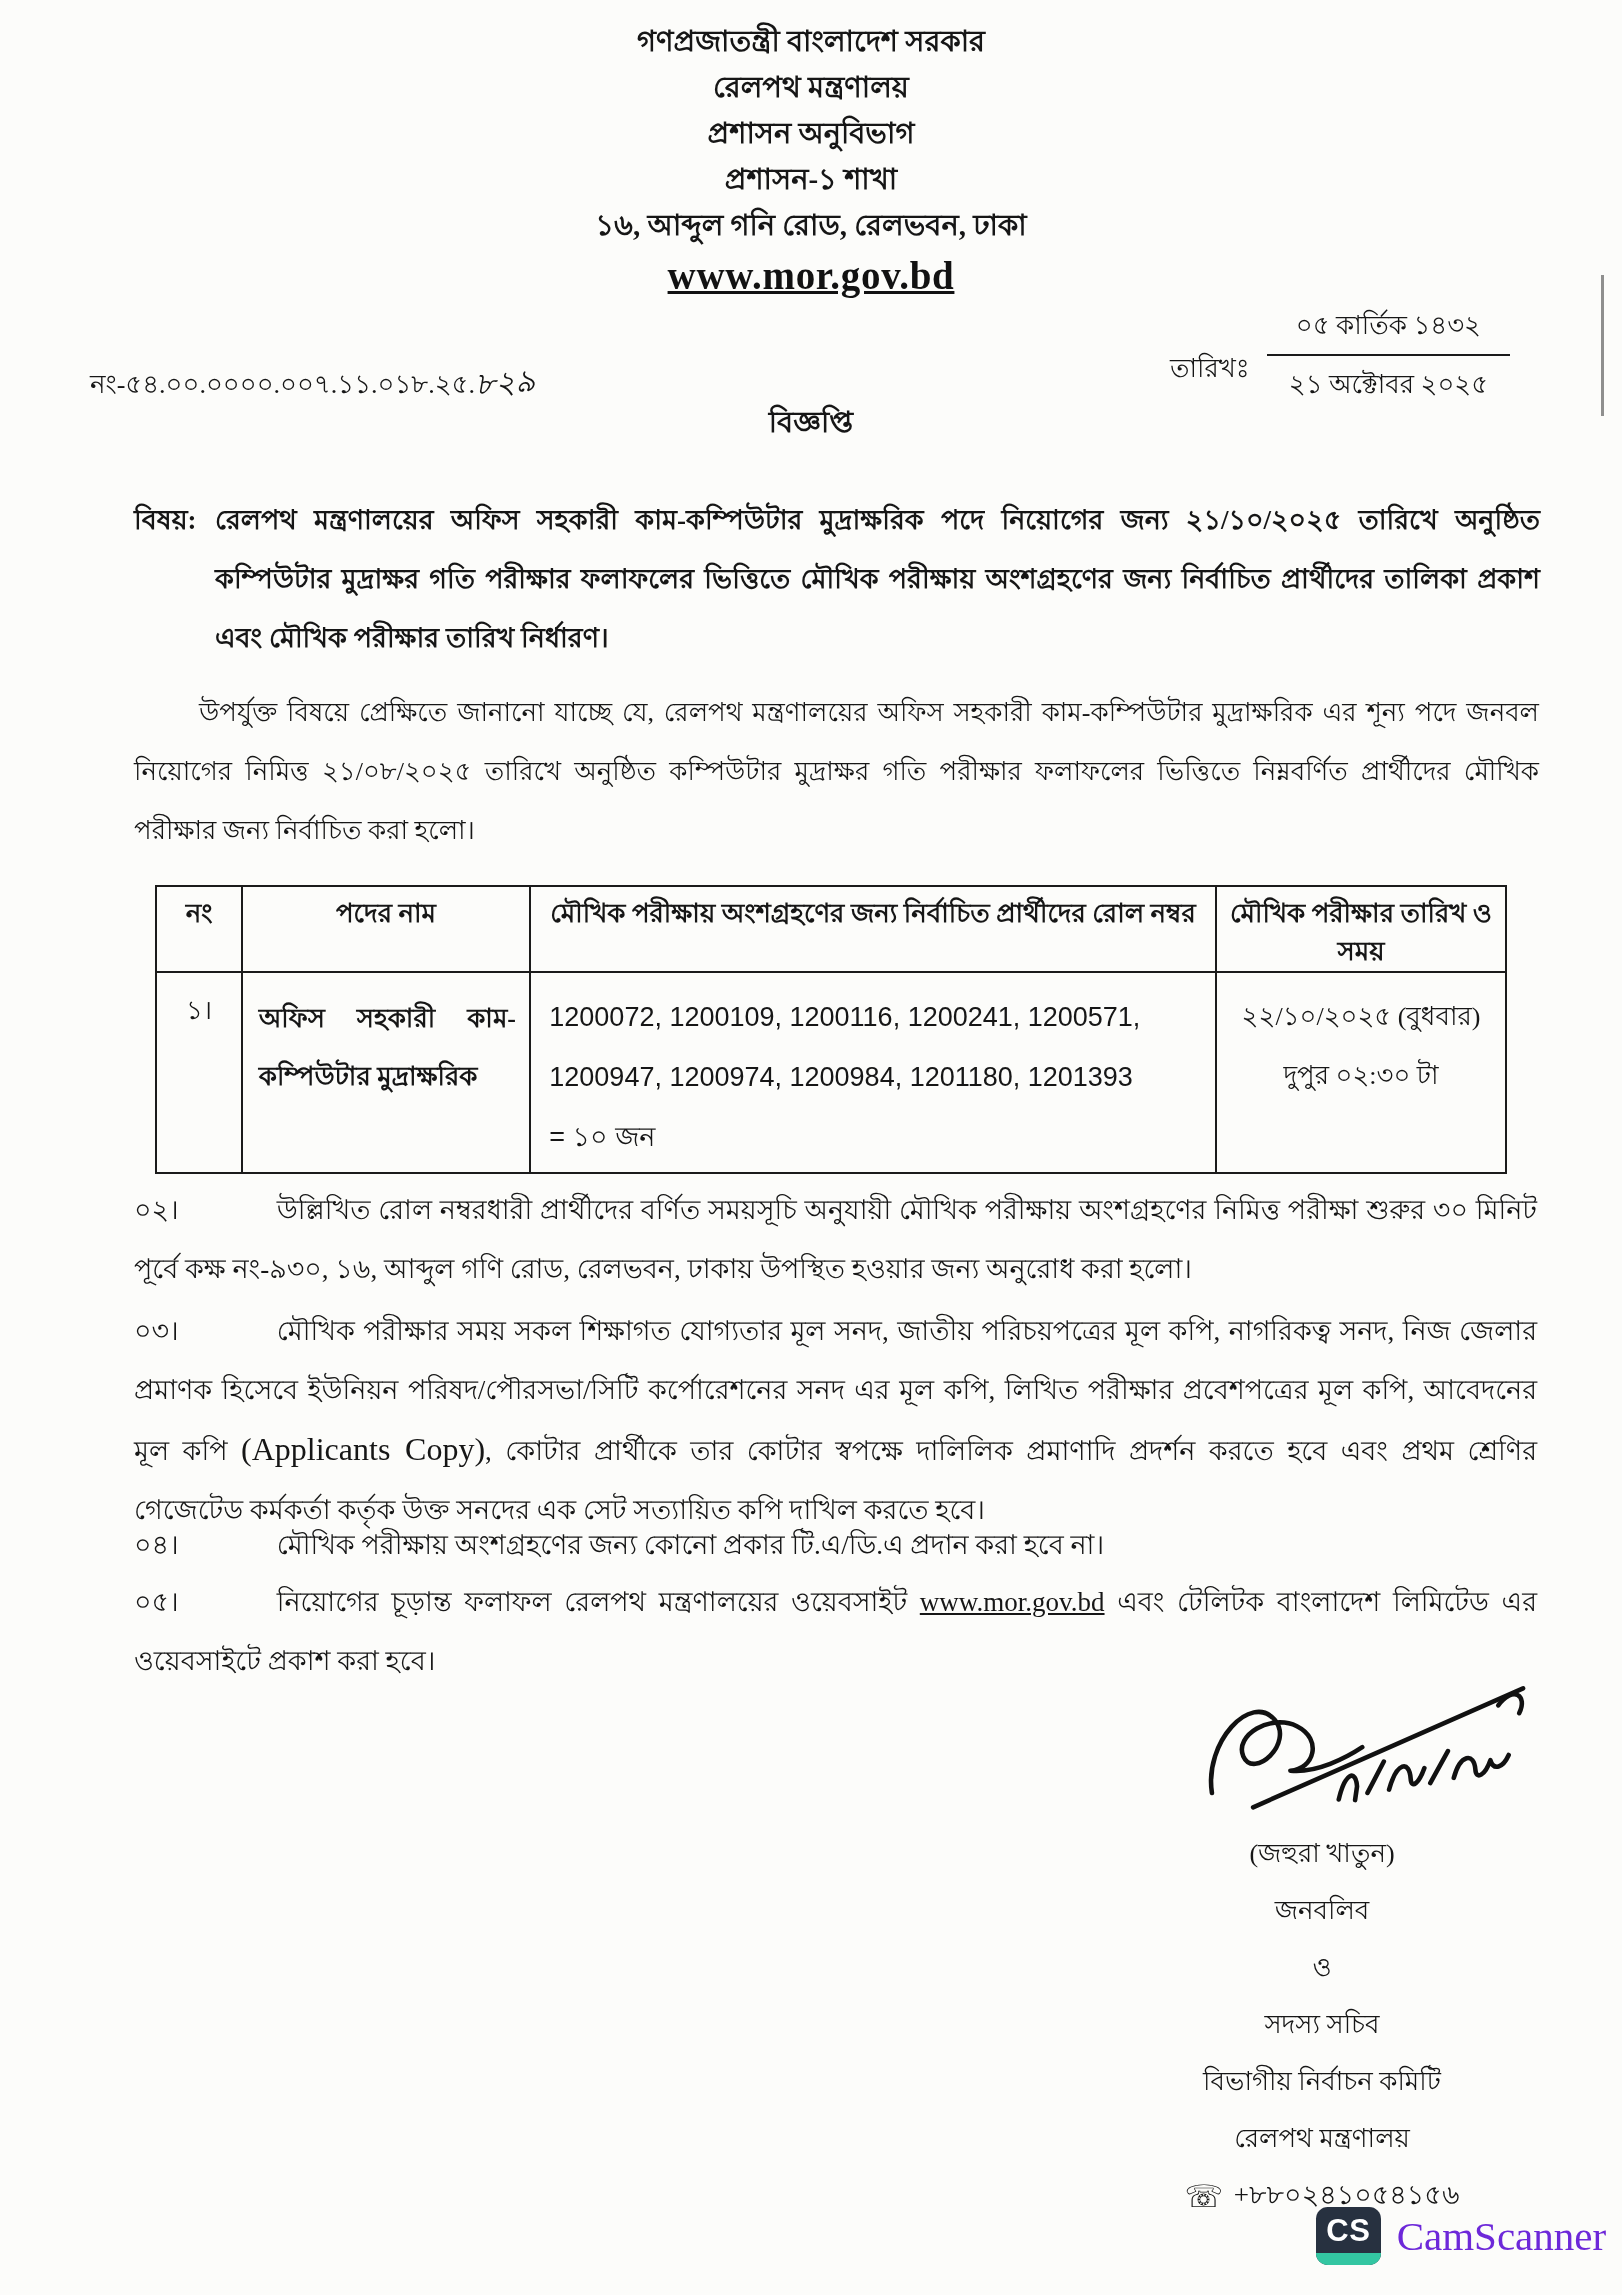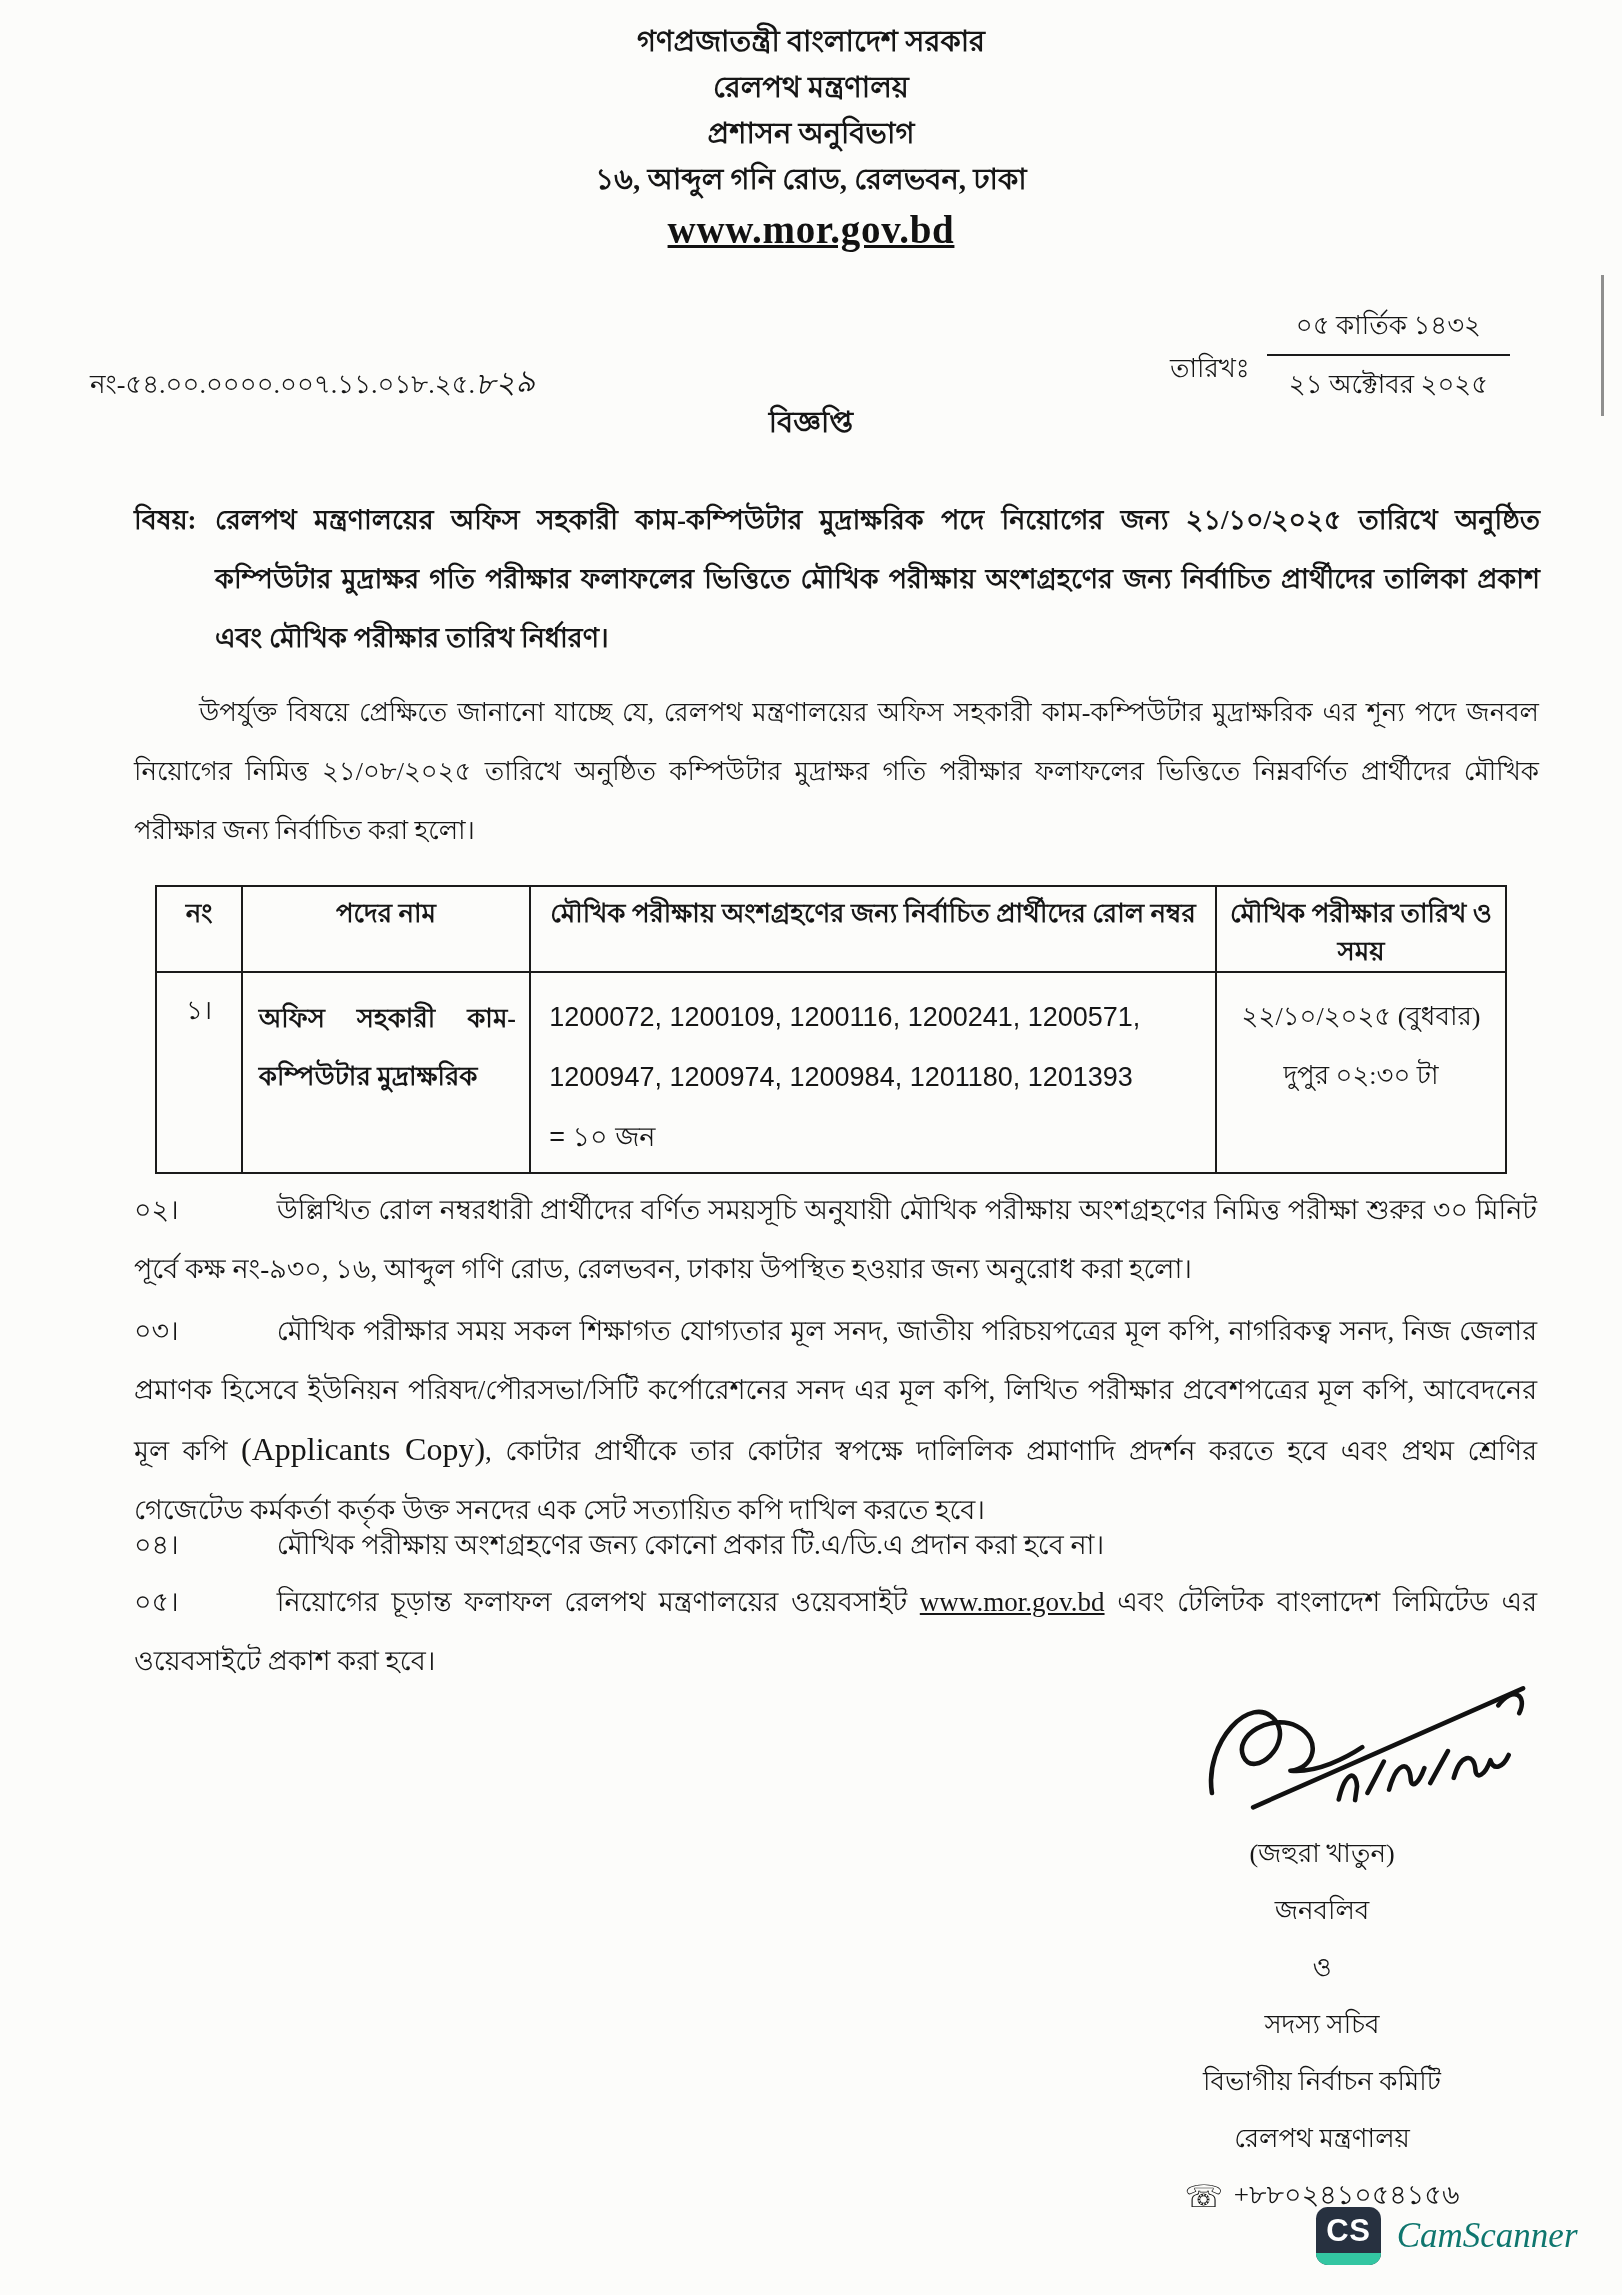--- a/index.html
+++ b/index.html
@@ -60,31 +60,32 @@
              font-size:26px;line-height:57px;}
   .phone-row{font-size:27px;white-space:nowrap;}
   .phone-icon{font-size:31px;margin-right:10.5px;vertical-align:-2.6px;}
   
   .camscanner{position:absolute;left:1316px;top:2207px;display:flex;align-items:center;}
   .cs-badge{width:65px;height:58px;border-radius:11.8px;position:relative;display:flex;
             align-items:center;justify-content:center;overflow:hidden;}
   .cs-badge-text{color:#ffffff;font-family:"Liberation Sans",sans-serif;font-weight:700;
                  font-size:31px;letter-spacing:0.7px;margin-top:-10.5px;}
   .cs-badge-strip{position:absolute;bottom:0;left:0;width:100%;height:12.4px;}
-  .cs-name{margin-left:15.7px;font-size:35px;color:#0f766e;font-style:italic;}
+  .cs-name{margin-left:15.7px;font-size:41px;color:#6d28d9;}
 </style>
 </head>
 <body>
 
 <div class="page" style="background: rgb(252, 252, 250); color: rgb(22, 22, 22);">
 
   <div class="letterhead">
     <div class="lh-line">গণপ্রজাতন্ত্রী বাংলাদেশ সরকার</div>
     <div class="lh-line">রেলপথ মন্ত্রণালয়</div>
     <div class="lh-line">প্রশাসন অনুবিভাগ</div>
+    <div class="lh-line">প্রশাসন-১ শাখা</div>
     <div class="lh-line">১৬, আব্দুল গনি রোড, রেলভবন, ঢাকা</div>
     <div><span class="lh-web">www.mor.gov.bd</span></div>
   </div>
 
   <div class="scan-line"></div>
 
   <div class="ref"><span>নং-৫৪.০০.০০০০.০০৭.১১.০১৮.২৫.</span><span class="ref-hand">৮২৯</span></div>
 
   <div class="date-block">
     <div class="date-label">তারিখঃ</div>

